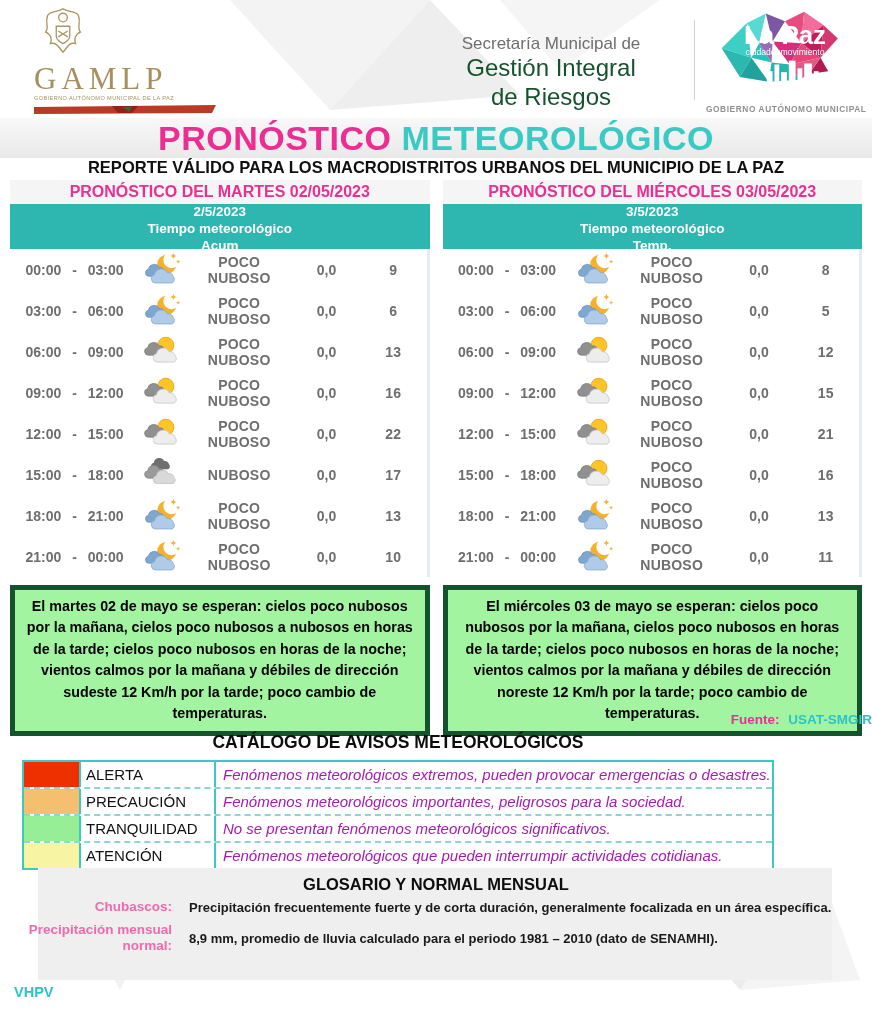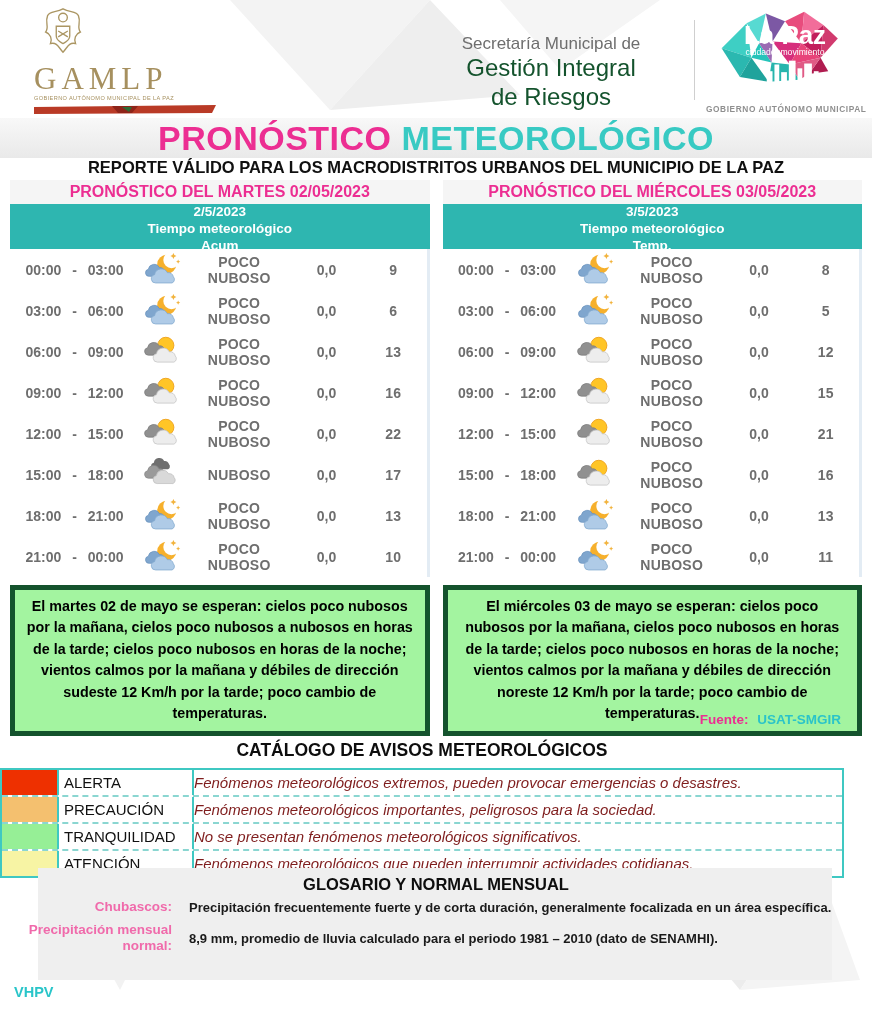--- a/index.html
+++ b/index.html
@@ -47,35 +47,35 @@
   .frow .c-date{word-spacing:7px;}
   .frow .c-weather{display:flex;align-items:center;}
   .wicon{width:46px;height:40px;flex:0 0 46px;display:flex;align-items:center;justify-content:center;}
   .wicon svg{width:42px;height:38px;}
   .cond{flex:1;text-align:center;letter-spacing:.2px;}
 
   .fsummary{margin-top:8px;min-height:122px;background:#a3f4a0;border:5px solid #14532d;
       display:flex;align-items:center;justify-content:center;padding:6px 10px;box-sizing:border-box;
       font-weight:bold;font-size:14.3px;line-height:1.5;text-align:center;color:#000;}
 
-  .fuente{position:absolute;top:712px;right:31px;font-size:13.5px;font-weight:bold;}
+  .fuente{position:absolute;top:712px;right:0;font-size:13.5px;font-weight:bold;}
   .fuente .f-label{color:#ec2e92;}
   .fuente .f-value{color:#2bc4c9;margin-left:5px;}
 
   
-  .catalog{position:absolute;top:732px;left:0;width:844px;margin-top:8px;}
+  .catalog{position:absolute;top:732px;left:22px;width:752px;}
   .cat-title{text-align:center;font-weight:bold;font-size:17.5px;color:#0d0d0d;margin-bottom:7px;}
   .cat-table{border:2px solid #3fc8c2;background:#fff;}
   .cat-row{display:flex;height:25px;}
   .cat-row + .cat-row{border-top:2px dashed #8ad6d1;}
   .cat-swatch{width:55px;flex:0 0 55px;border-right:2px solid #3fc8c2;}
   .cat-level{width:128px;flex:0 0 128px;border-right:2px solid #3fc8c2;
       display:flex;align-items:center;padding-left:5px;font-size:15px;color:#111;}
-  .cat-desc{flex:1;display:flex;align-items:center;
-      font-size:15px;font-style:italic;color:#7f1d1d;}
+  .cat-desc{flex:1;display:flex;align-items:center;padding-left:7px;
+      font-size:15px;font-style:italic;color:#a21caf;}
 
   
   .glossary{position:absolute;top:868px;left:0;width:872px;height:118px;}
   .glo-bg{position:absolute;left:38px;top:0;width:794px;height:112px;background:#efefef;}
   .glo-inner{position:relative;}
   .glo-title{text-align:center;font-weight:bold;font-size:16.5px;color:#0d0d0d;padding-top:7px;}
   .glo-entry{display:flex;margin-top:5px;align-items:center;}
   .glo-term{width:172px;flex:0 0 172px;text-align:right;color:#f06aab;font-weight:bold;
       font-size:13.5px;line-height:1.25;}
   .glo-def{flex:1;margin-left:17px;margin-right:40px;font-weight:bold;font-size:13px;

